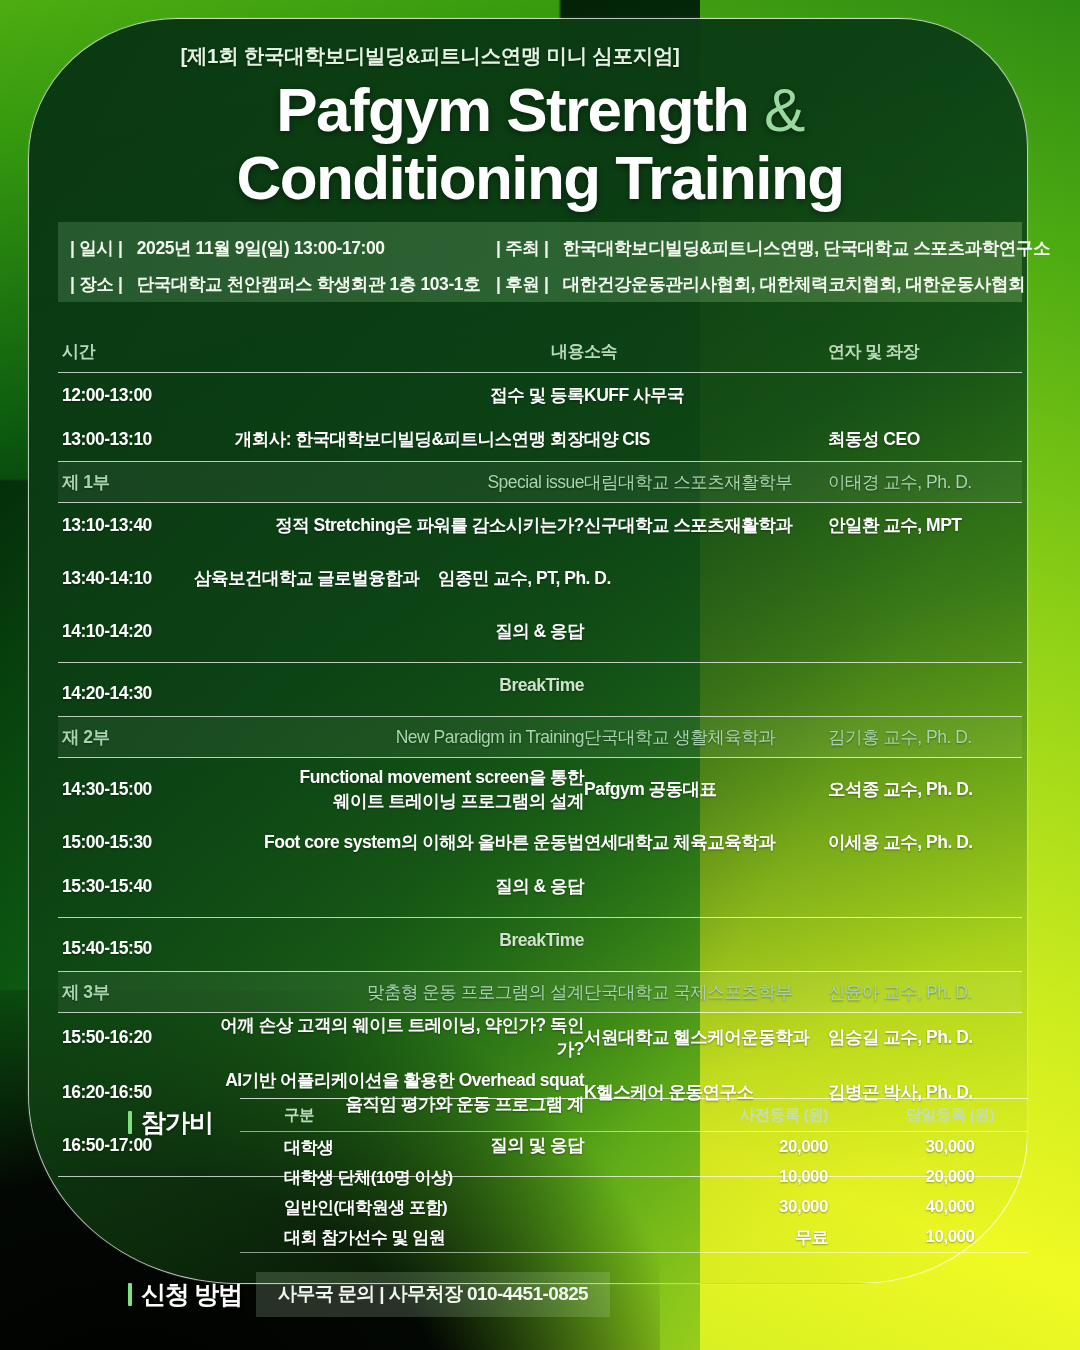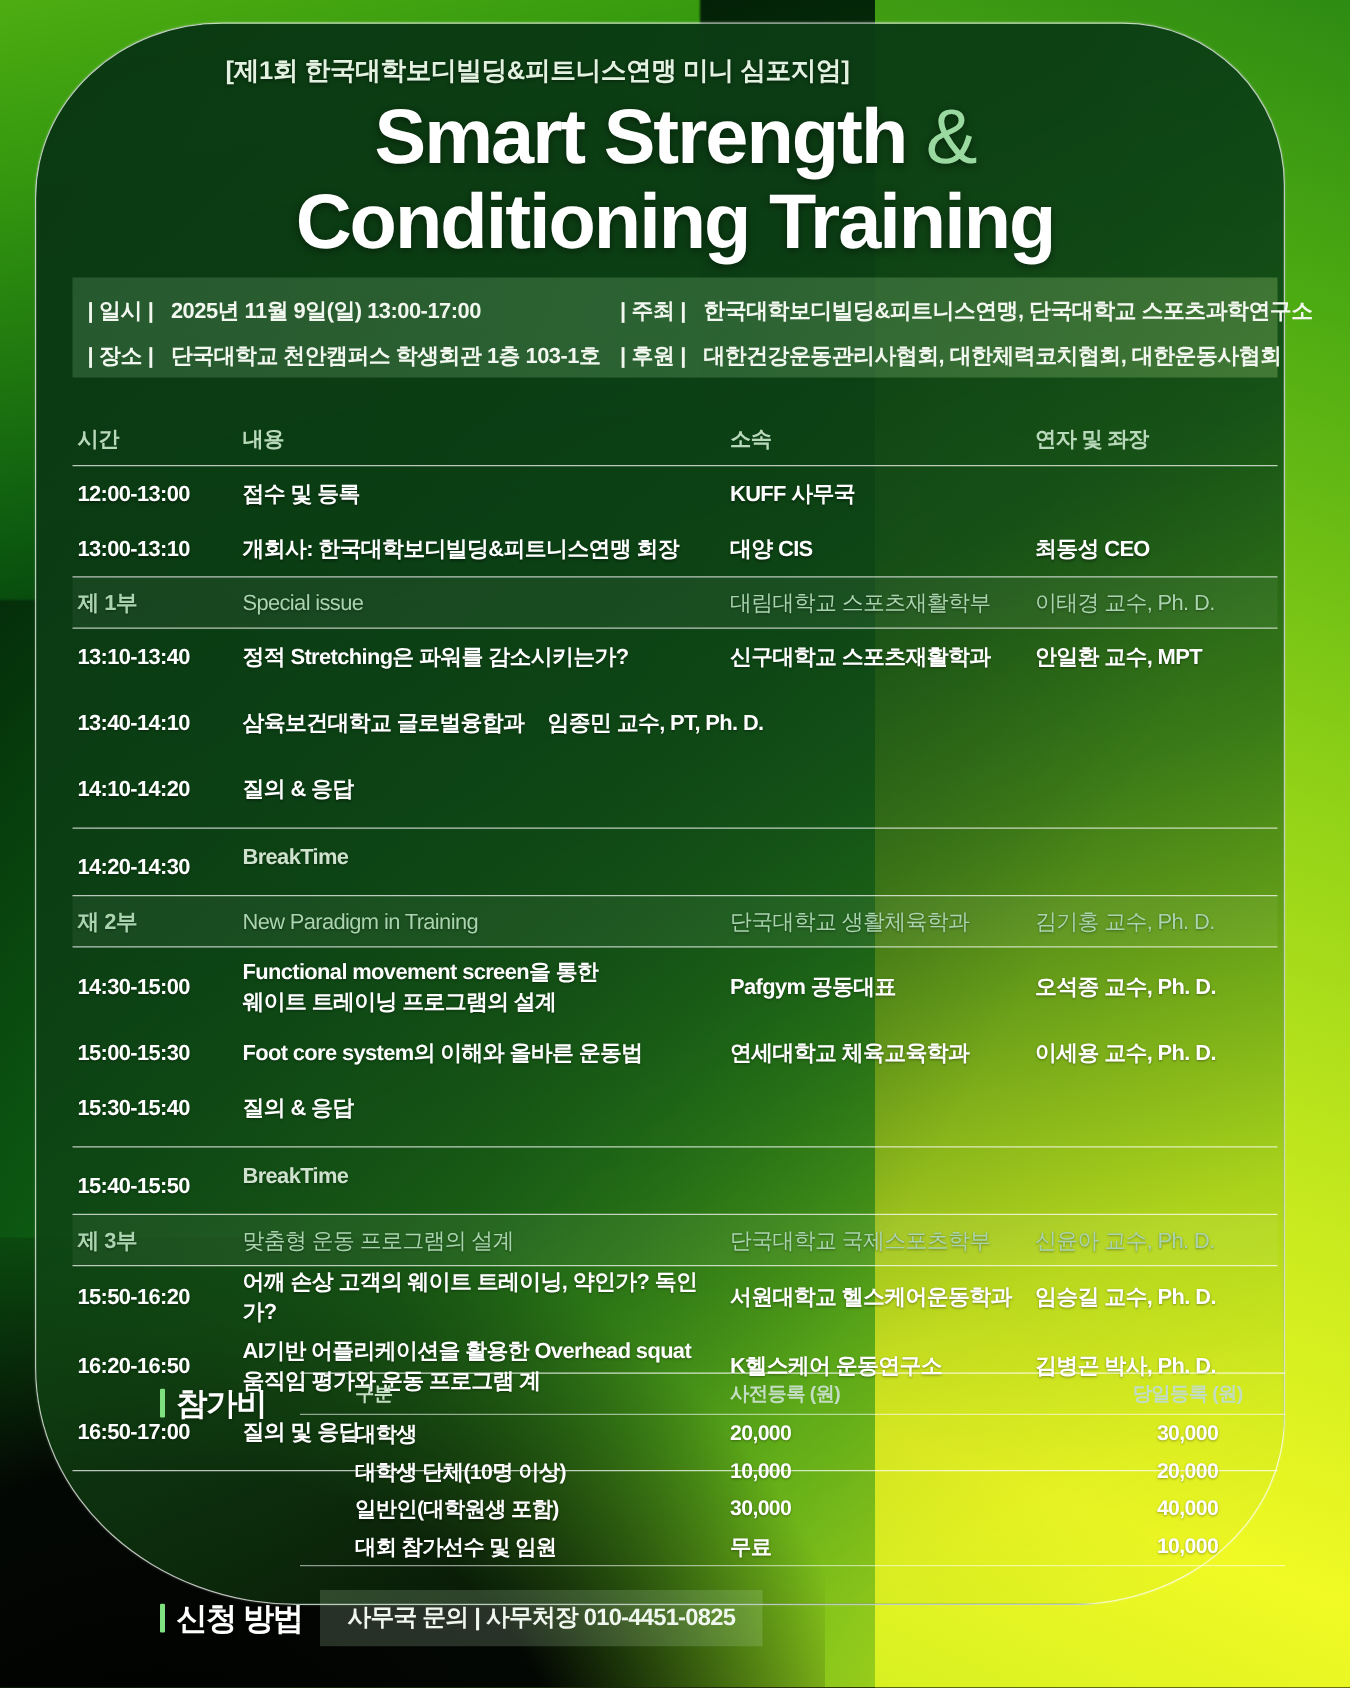--- a/index.html
+++ b/index.html
@@ -80,21 +80,21 @@
   .info-col.left{left:12px;top:14px;}
   .info-col.right{left:438px;top:14px;}
   .info-row{display:flex;align-items:baseline;font-size:17.5px;color:#f2f8ef;white-space:nowrap;}
   .info-lab{font-weight:700;letter-spacing:-.3px;margin-right:14px;}
   .info-val{font-weight:600;letter-spacing:-.4px;}
 
   
   .sched{position:absolute;left:58px;top:332px;width:964px;}
   .srow{position:relative;display:flex;align-items:center;min-height:44px;}
   .srow .c0{width:132px;flex:0 0 132px;padding-left:4px;}
-  .srow .c1{width:390px;flex:0 0 390px;}
+  .srow .c1{width:390px;flex:0 0 390px;text-align:right;}
   .srow .c2{width:244px;flex:0 0 244px;}
   .srow .c3{width:194px;flex:0 0 194px;}
   .srow > div{font-size:17.5px;font-weight:700;color:#ffffff;letter-spacing:-.5px;line-height:24px;text-shadow:0 1px 2px rgba(0,0,0,.38);}
   .srow .c1 span{display:block;}
 
   .srow.head{min-height:40px;}
   .srow.head > div{font-size:17px;font-weight:600;color:#b9d9bb;text-shadow:none;}
   .srow.part{background:rgba(255,255,255,.055);min-height:40px;}
   .srow.part > div{color:#a9d4ae;font-weight:700;}
   .srow.part .c1,.srow.part .c2,.srow.part .c3{font-weight:400;}
@@ -108,21 +108,21 @@
   .feewrap{position:absolute;left:128px;top:1098px;width:900px;}
   .feelabel{
     position:absolute;left:0;top:8px;font-size:25px;font-weight:700;color:#ffffff;
     letter-spacing:-1px;text-shadow:0 1px 3px rgba(0,0,0,.4);
   }
   .feelabel .bar{display:inline-block;width:4px;height:23px;background:#7fe07f;
     vertical-align:-3px;margin-right:9px;border-radius:1px;}
   .feetable{position:absolute;left:112px;top:0;width:788px;}
   .frow{display:flex;align-items:center;height:30px;margin-left:44px;}
   .frow .f0{width:300px;flex:0 0 300px;text-align:left;}
-  .frow .f1{width:244px;flex:0 0 244px;text-align:left;}
+  .frow .f1{width:244px;flex:0 0 244px;text-align:right;}
   .frow .f2{width:244px;flex:0 0 244px;text-align:center;}
   .frow > div{font-size:17px;font-weight:700;color:#ffffff;letter-spacing:-.5px;text-shadow:0 1px 2px rgba(0,0,0,.35);}
   .frow.fhead{height:32px;}
   .frow.fhead > div{font-size:15.5px;font-weight:600;color:#c3ddc2;text-shadow:none;}
   .fhr{height:1px;background:rgba(255,255,255,.78);}
   .fhr.thin{background:rgba(255,255,255,.55);}
 
   
   .applywrap{position:absolute;left:128px;top:1272px;display:flex;align-items:center;}
   .applylabel{font-size:25px;font-weight:700;color:#ffffff;letter-spacing:-1.2px;
@@ -144,21 +144,21 @@
   <div class="bg-bottomdark"></div>
 
   <div class="card">
     <div class="card-inner-tint"></div>
   </div>
 
   <div class="content">
 
     <div class="eyebrow">[제1회 한국대학보디빌딩&amp;피트니스연맹 미니 심포지엄]</div>
     <div class="title">
-      <span>Smart Strength </span><span class="amp">&amp;</span><br>
+      <span>Pafgym Strength </span><span class="amp">&amp;</span><br>
       <span>Conditioning Training</span>
     </div>
 
     <div class="infobox">
       <div class="info-col left">
         <div class="info-row">
           <span class="info-lab">| 일시 |</span>
           <span class="info-val">2025년 11월 9일(일) 13:00-17:00</span>
         </div>
         <div class="info-row">

